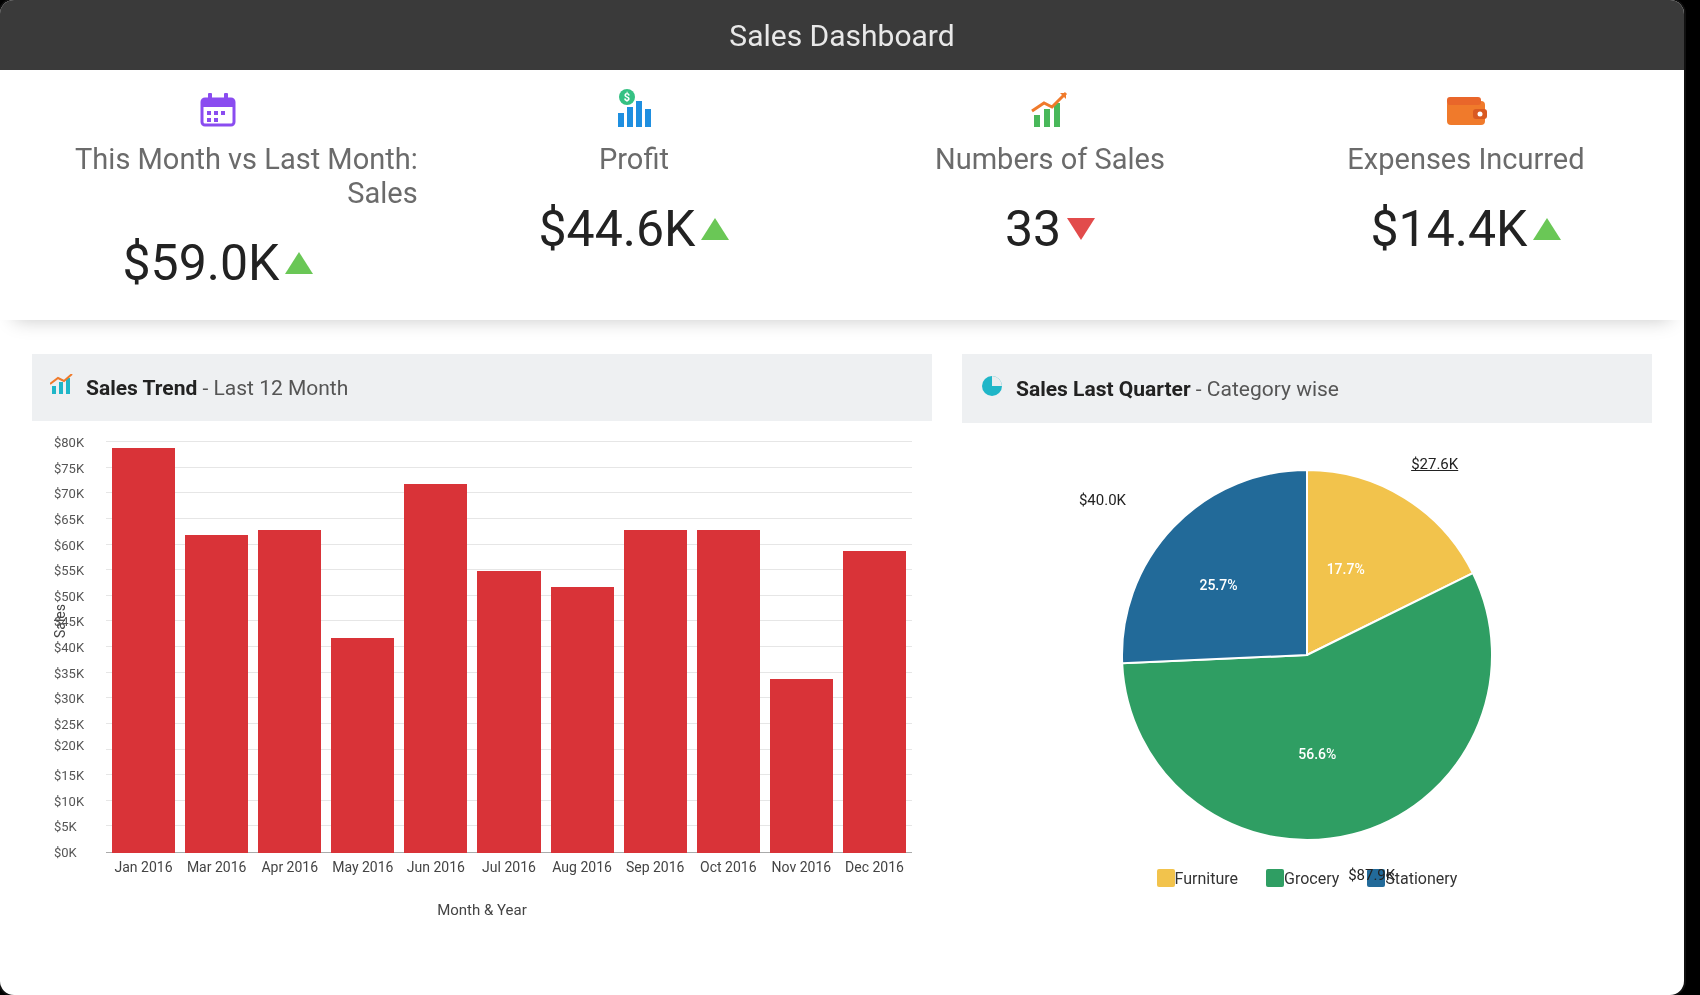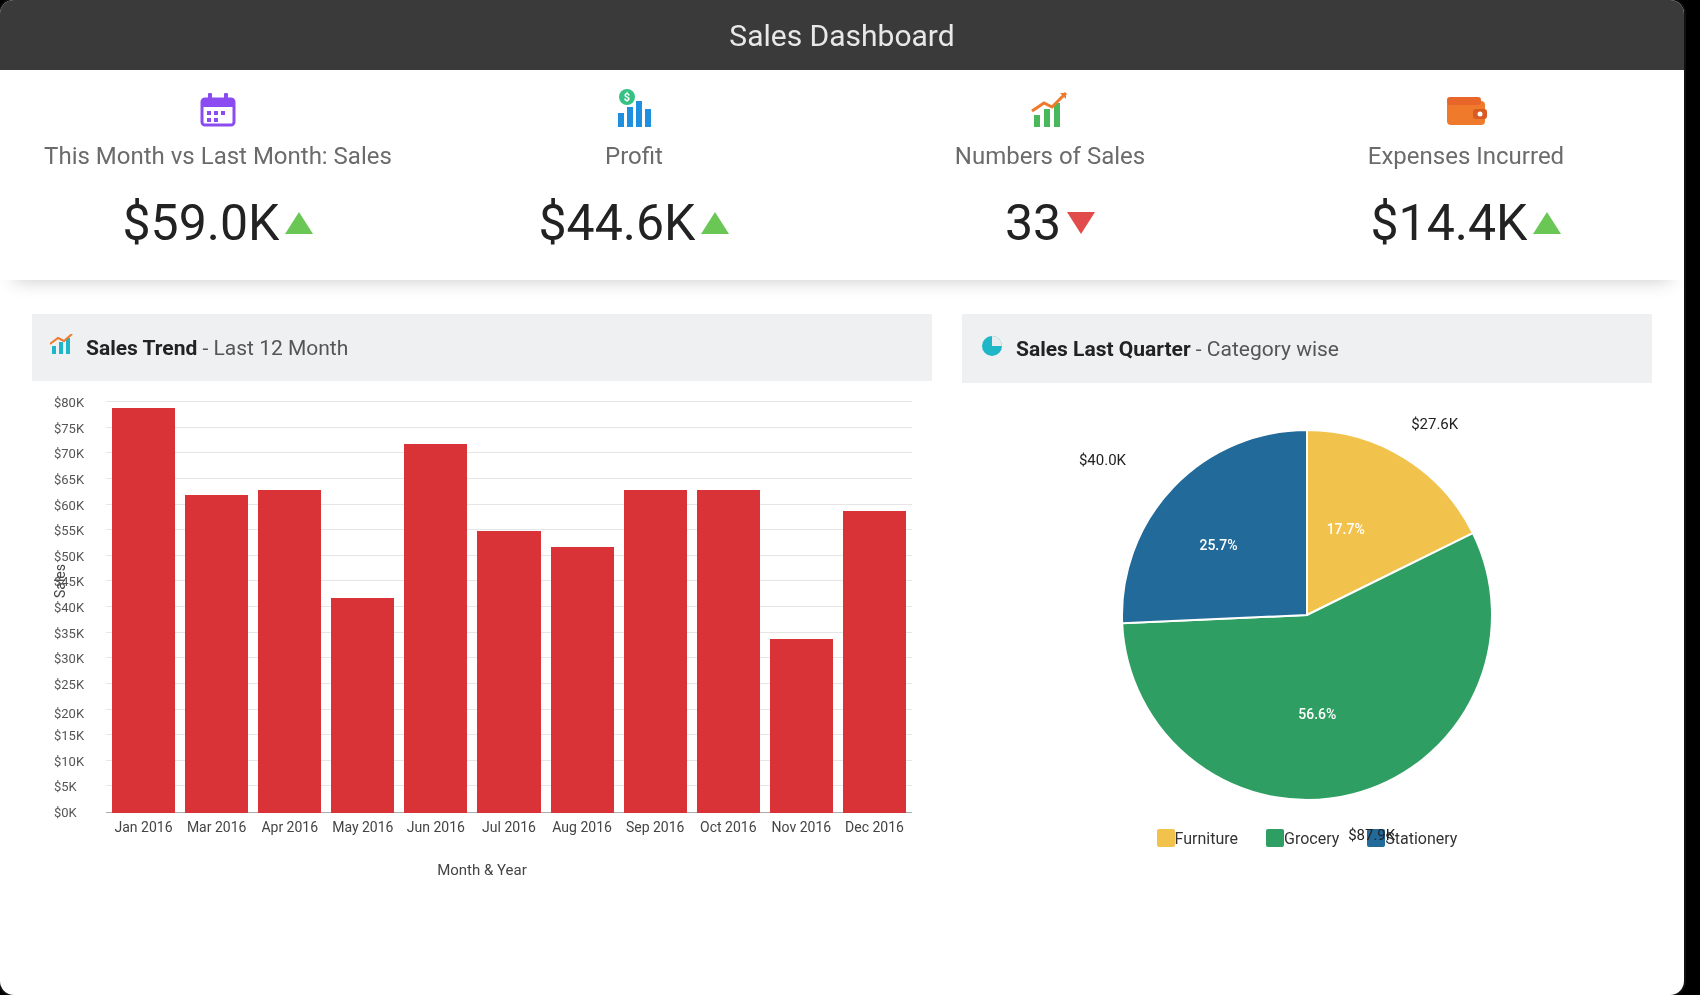--- a/index.html
+++ b/index.html
@@ -38,23 +38,24 @@
   .kpi {
     display: flex;
     flex-direction: column;
     align-items: center;
     gap: 6px;
     width: 24%;
   }
   .kpi-icon { height: 42px; display:flex; align-items:center; justify-content:center; }
   .kpi-label {
     color: #6b6b6b;
-    font-size: 24px;
+    font-size: 29px;
     font-weight: 400;
     margin-top: 6px;
+    text-align: right;
   }
   .kpi-value-row {
     display: flex;
     align-items: center;
     gap: 6px;
     margin-top: 18px;
   }
   .kpi-value {
     font-size: 50px;
     font-weight: 400;
@@ -314,21 +315,21 @@
           <div class="bar-grid" id="bar-grid">
               <div class="bar-gridline" style="bottom: 0px; border-top: none;"></div>
               <div class="bar-tick" style="bottom: 0px;">$0K</div>
               <div class="bar-gridline" style="bottom: 25.625px;"></div>
               <div class="bar-tick" style="bottom: 25.625px; text-align: right;">$5K</div>
               <div class="bar-gridline" style="bottom: 51.25px;"></div>
               <div class="bar-tick" style="bottom: 51.25px;">$10K</div>
               <div class="bar-gridline" style="bottom: 76.875px;"></div>
               <div class="bar-tick" style="bottom: 76.875px;">$15K</div>
               <div class="bar-gridline" style="bottom: 102.5px;"></div>
-              <div class="bar-tick" style="bottom: 99px;">$20K</div>
+              <div class="bar-tick" style="bottom: 107px;">$20K</div>
               <div class="bar-gridline" style="bottom: 128.125px;"></div>
               <div class="bar-tick" style="bottom: 128.125px;">$25K</div>
               <div class="bar-gridline" style="bottom: 153.75px;"></div>
               <div class="bar-tick" style="bottom: 153.75px;">$30K</div>
               <div class="bar-gridline" style="bottom: 179.375px;"></div>
               <div class="bar-tick" style="bottom: 179.375px;">$35K</div>
               <div class="bar-gridline" style="bottom: 205px;"></div>
               <div class="bar-tick" style="bottom: 205px;">$40K</div>
               <div class="bar-gridline" style="bottom: 230.625px;"></div>
               <div class="bar-tick" style="bottom: 230.625px;">$45K</div>
@@ -414,21 +415,21 @@
       </div>
       <div class="panel-body">
         <div class="pie-wrap">
           <div class="pie-svg-holder" id="pie-holder">
               <svg width="640" height="420" viewBox="0 0 640 420">
                 <path d="M 320 210 L 320 25 A 185 185 0 0 1 485.8785918052686 128.08972725780322 Z" fill="#f2c34c" stroke="#fff" stroke-width="2"></path>
                 <path d="M 320 210 L 485.8785918052686 128.08972725780322 A 185 185 0 1 1 135.17890708454692 218.13410188880502 Z" fill="#2f9e63" stroke="#fff" stroke-width="2"></path>
                 <path d="M 320 210 L 135.17890708454692 218.13410188880502 A 185 185 0 0 1 319.99999999999994 25 Z" fill="#226a99" stroke="#fff" stroke-width="2"></path>
               </svg>
               <div class="pie-slice-label" style="left: 373.708px; top: 123.58px;">17.7%</div>
-              <div class="pie-callout" style="left: 439.135px; top: 10.3039px;">$27.6K</div>
+              <div class="pie-callout" style="left: 439.135px; top: 10.3039px; text-decoration: underline;">$27.6K</div>
               <div class="pie-slice-label" style="left: 345.304px; top: 308.553px;">56.6%</div>
               <div class="pie-callout" style="left: 376.129px; top: 420.609px;">$87.9K</div>
               <div class="pie-slice-label" style="left: 246.487px; top: 139.651px;">25.7%</div>
               <div class="pie-callout" style="left: 106.935px; top: 45.954px;">$40.0K</div>
             </div>
           <div class="pie-legend">
             <div class="leg-item">
               <span class="leg-sw" style="background:#f2c34c"></span>
               <span>Furniture</span>
             </div>

